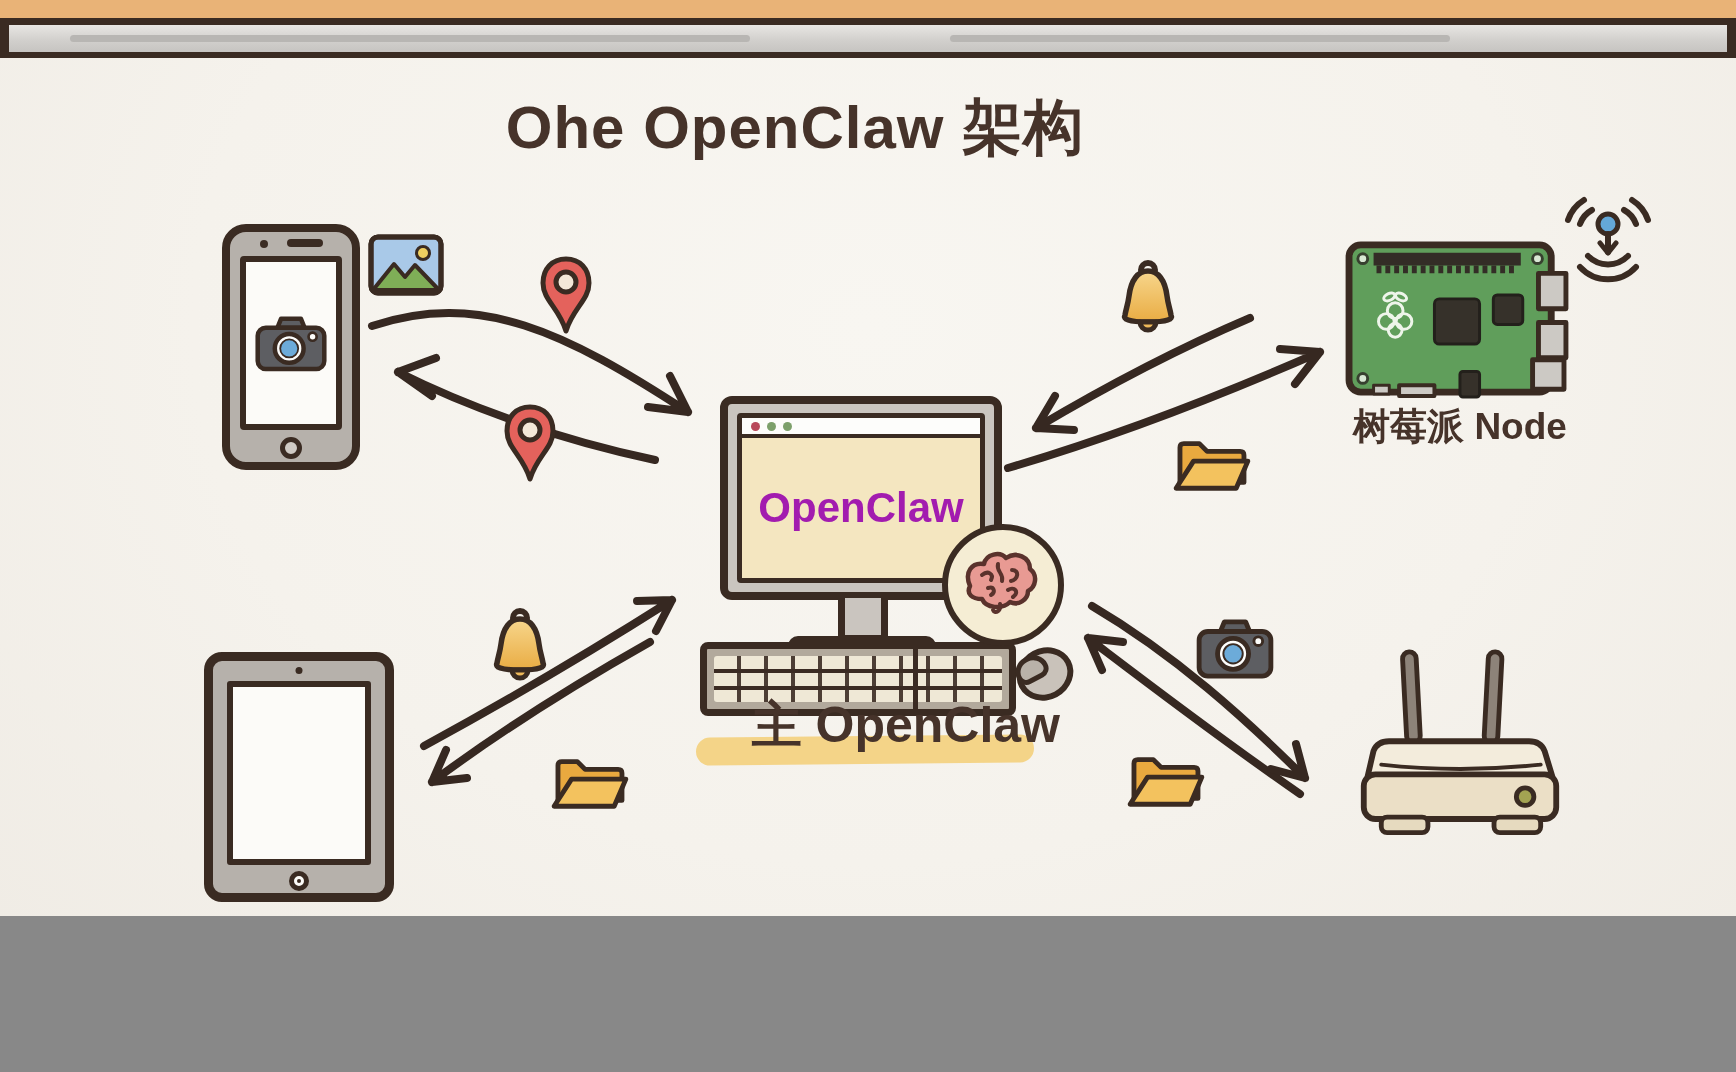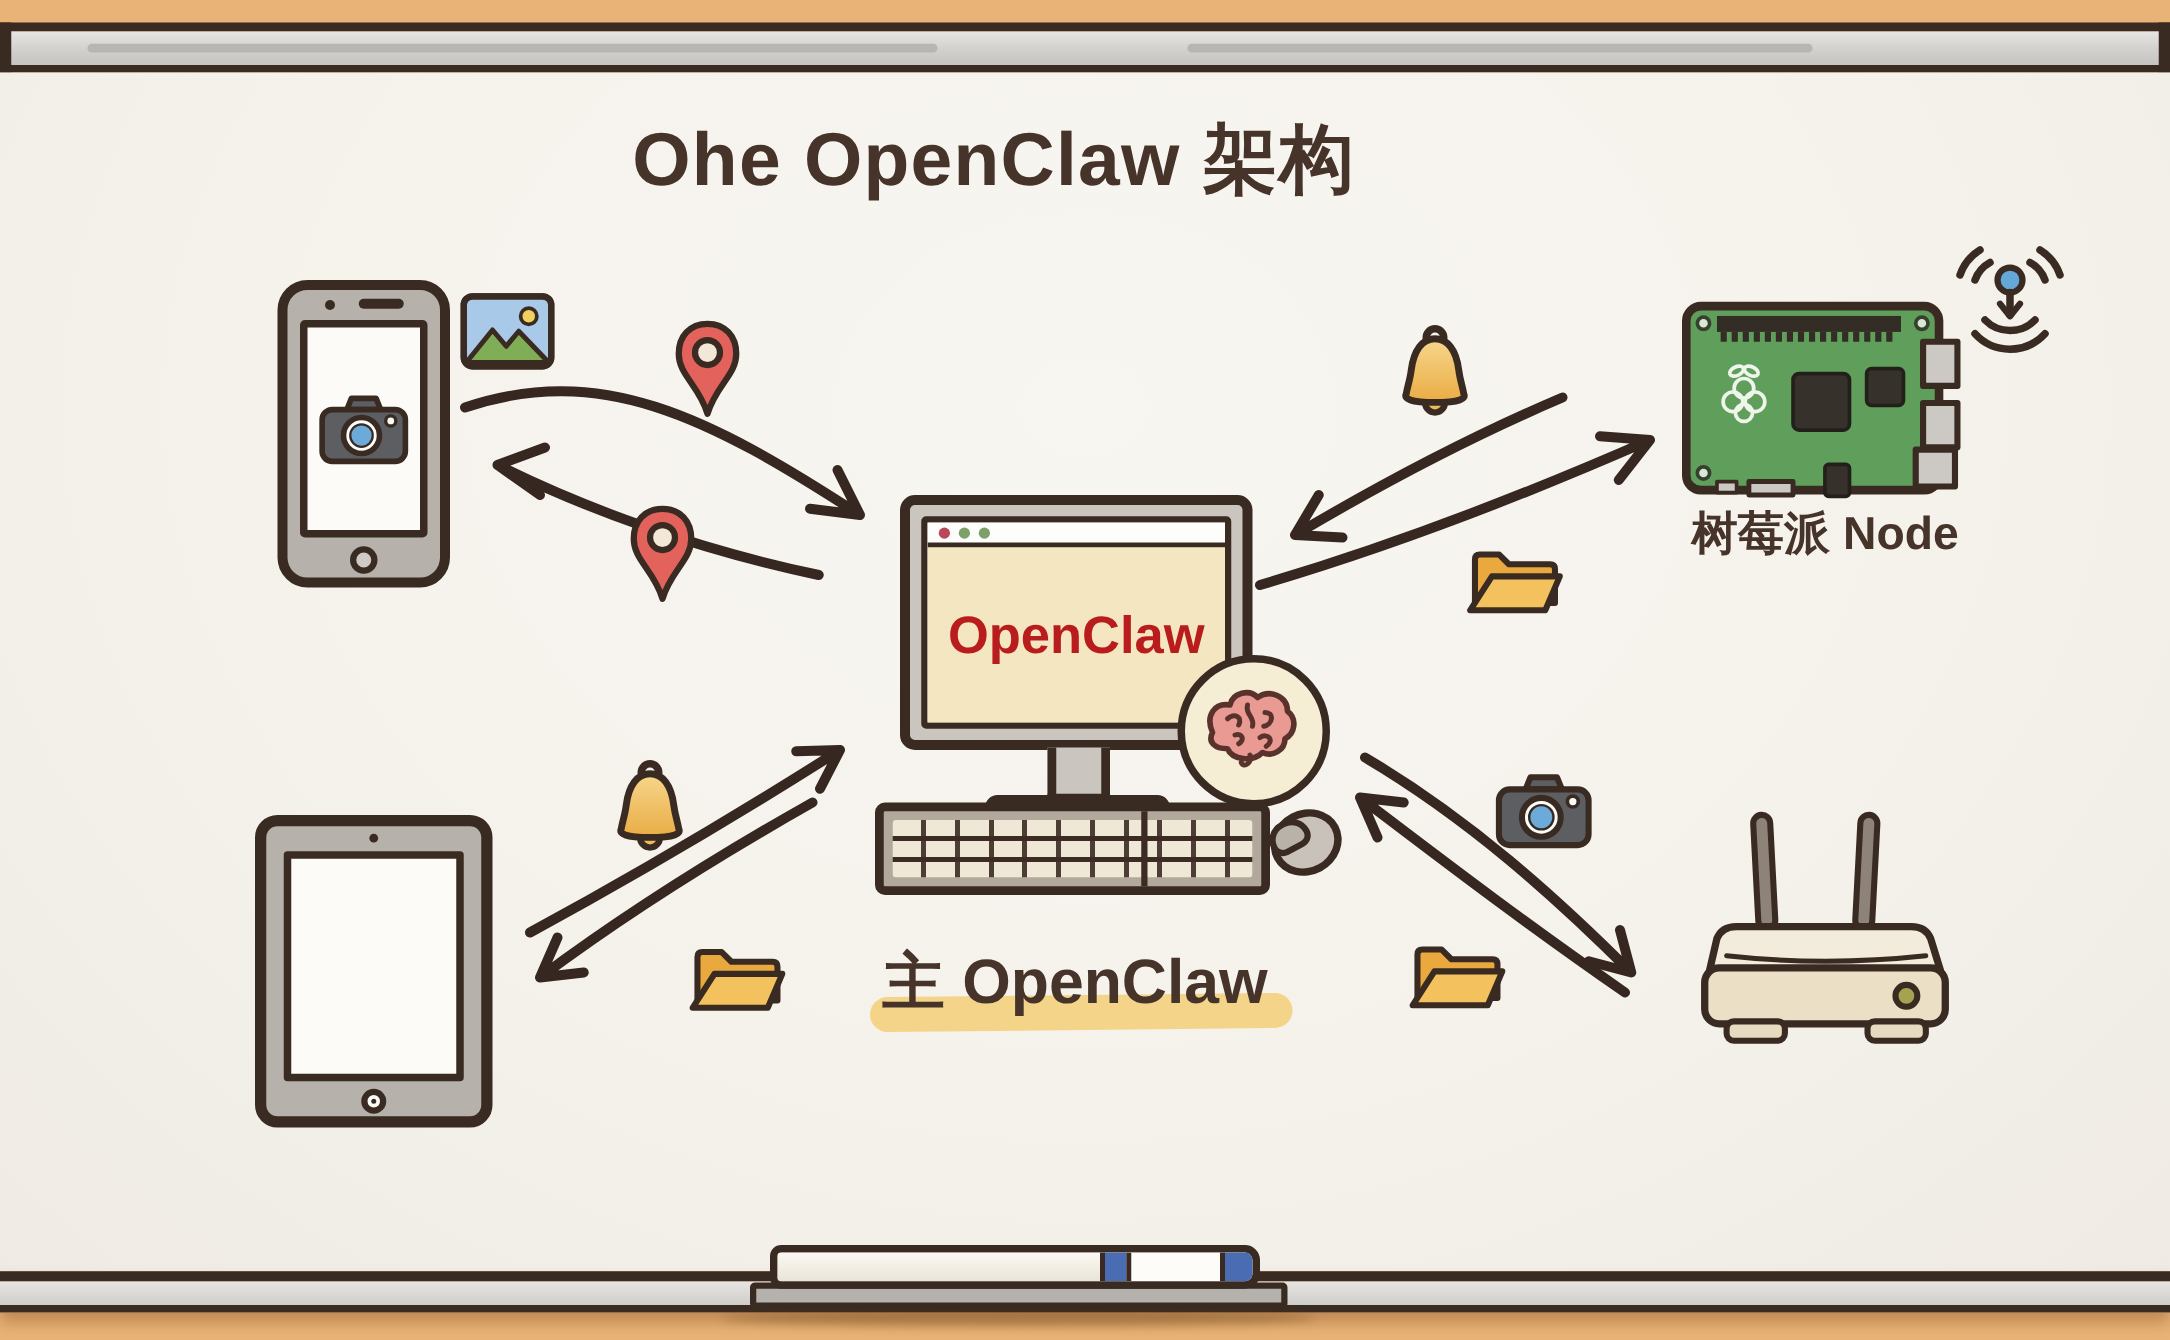--- a/index.html
+++ b/index.html
@@ -6,21 +6,21 @@
     --wall:#e9b377; --board:#f5f2ec; --ink:#3a2b22; --text:#46332a;
     --rail:#dcdad6; --tray:#b5b2ae; --screen_cream:#f4e6c0; --monitor_gray:#cac5bf;
     --device_gray:#b6b1ab; --highlight:#f4d488; --pin_red:#e4625c; --pin_center:#f3e8d8;
     --bell_top:#f7d68c; --bell_bottom:#e9ac43; --folder_dark:#e9a93f; --folder_light:#f3c25e;
     --rpi_green:#609e5b; --brain_pink:#e89a93; --brain_bg:#f5edd4; --lens_blue:#6cabd9;
     --camera_gray:#5d5e62; --sky_blue:#a9c9e8; --mountain_green:#7fae57; --sun_yellow:#f0d060;
     --marker_blue:#4a6cb3; --led:#a3a352; --antenna:#8d8379; --wifi_blue:#64a8d8;
   }
   *{margin:0;padding:0;box-sizing:border-box;}
   body{background:#888;font-family:"Liberation Sans","DejaVu Sans",sans-serif;}
-  .stage{position:relative;width:1736px;height:1072px;overflow:hidden;background:var(--wall);padding-left:11px;}
+  .stage{position:relative;width:1736px;height:916px;overflow:hidden;background:var(--wall);padding-left:11px;}
   .abs{position:absolute;}
   
   .rail-top{left:0;right:0;top:18px;height:40px;background:linear-gradient(180deg,#e8e6e3,#d2d0cd 55%,#c6c4c1);
     border-top:7px solid var(--ink);border-bottom:6px solid var(--ink);}
   .rail-top i{position:absolute;top:10px;height:7px;background:#b8b6b3;border-radius:4px;display:block;}
   .rail-cap{top:18px;width:9px;height:40px;background:var(--ink);}
   .board{left:0;right:0;top:58px;height:959px;background:radial-gradient(ellipse at 50% 28%, #f8f6f1 0%, var(--board) 55%, #efebe4 100%);}
   .rail-bottom{left:0;right:0;top:1017px;height:33px;background:linear-gradient(180deg,#e8e6e3,#cfcdca);
     border-top:8px solid var(--ink);border-bottom:6px solid var(--ink);box-shadow:0 8px 12px rgba(110,60,15,.35);}
   
@@ -46,35 +46,35 @@
     background:#fcfbf8;border:5px solid var(--ink);border-radius:50%;}
   .tablet .home i{position:absolute;inset:3px;background:var(--ink);border-radius:50%;display:block;}
   
   .monitor{left:720px;top:396px;width:282px;height:204px;background:var(--monitor_gray);
     border:8px solid var(--ink);border-radius:12px;padding:9px;}
   .monitor .screen{width:100%;height:100%;border:5px solid var(--ink);border-radius:4px;overflow:hidden;
     display:flex;flex-direction:column;background:#fdfdfb;}
   .titlebar{height:20px;background:#fdfdfb;border-bottom:4px solid var(--ink);display:flex;align-items:center;gap:7px;padding-left:9px;}
   .titlebar b{width:9px;height:9px;border-radius:50%;display:block;}
   .screenbody{flex:1;background:var(--screen_cream);display:flex;align-items:center;justify-content:center;
-    font-size:42px;font-weight:bold;color:#b91c1c;}
+    font-size:42px;font-weight:bold;color:#a21caf;}
   .stand{left:838px;top:598px;width:50px;height:44px;background:var(--monitor_gray);border:7px solid var(--ink);border-top:none;}
   .base{left:788px;top:636px;width:148px;height:24px;background:var(--monitor_gray);border:7px solid var(--ink);border-radius:10px;}
   .keyboard{left:700px;top:642px;width:316px;height:74px;background:#b2a99c;border:7px solid var(--ink);border-radius:8px;padding:7px;}
   .keys{width:100%;height:100%;border-radius:3px;
     background-image:
       repeating-linear-gradient(to right, rgba(59,43,35,0) 0 23px, rgba(59,43,35,.9) 23px 27px),
       repeating-linear-gradient(to bottom, #efe8d6 0 13px, #3b2b23 13px 17px);}
   .kb-sep{left:913px;top:649px;width:5px;height:60px;background:#3b2b23;}
   .mouse{left:1016px;top:648px;width:58px;height:52px;background:#c9c2ba;border:6px solid var(--ink);
     border-radius:50%;transform:rotate(-28deg);}
   .mouse i{position:absolute;left:-4px;top:-4px;width:34px;height:26px;background:#b9b2a9;
     border:5px solid var(--ink);border-radius:16px 16px 10px 10px;display:block;}
   
-  .caption{left:660px;top:752px;width:400px;text-align:center;font-size:50px;}
+  .caption{left:660px;top:692px;width:400px;text-align:right;font-size:50px;}
   .caption .hl{position:absolute;left:36px;right:26px;top:44px;height:28px;background:var(--highlight);
     border-radius:14px;transform:rotate(-.6deg);}
   .caption span{position:relative;font-weight:bold;color:var(--text);}
   
   .tray{left:600px;top:1026px;width:430px;height:21px;background:var(--tray);border:5px solid var(--ink);border-radius:4px;}
   .tray-shadow{left:578px;top:1048px;width:474px;height:13px;background:rgba(90,50,10,.3);border-radius:50%;filter:blur(4px);}
   .marker{left:616px;top:996px;width:392px;height:35px;border:6px solid var(--ink);border-radius:9px 12px 12px 9px;
     display:flex;overflow:hidden;background:#f6f3ea;}
   .marker .seg1{width:258px;background:linear-gradient(180deg,#fbf9f3,#e9e4d8);}
   .marker .seg2{width:21px;background:var(--marker_blue);border-left:4px solid var(--ink);}

